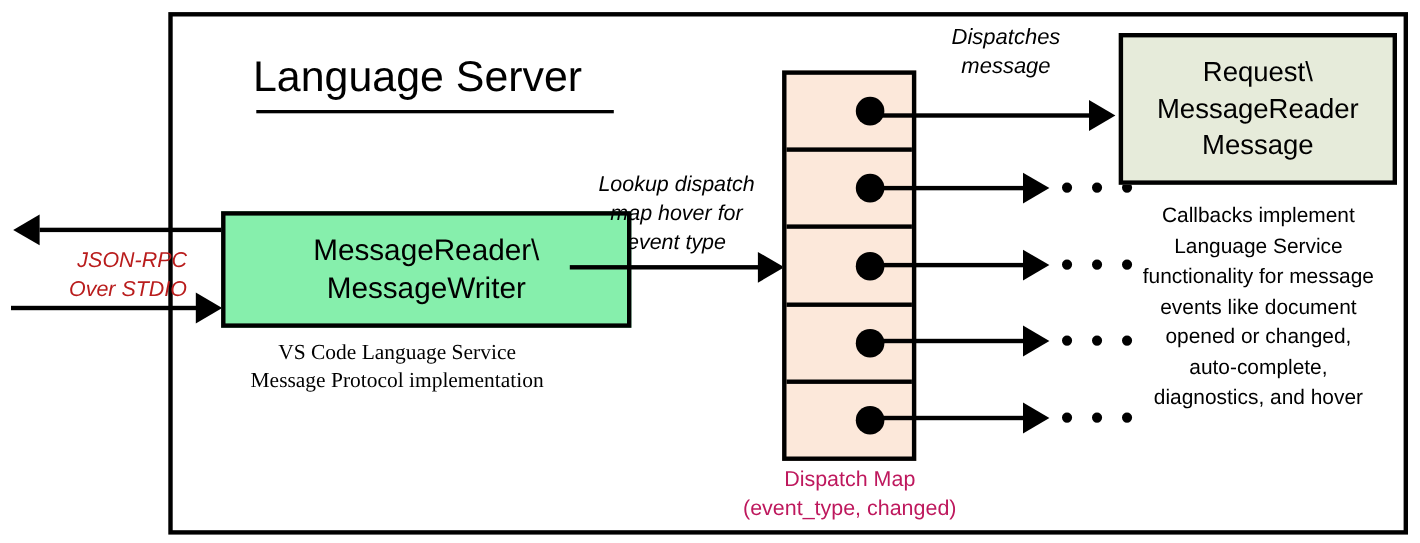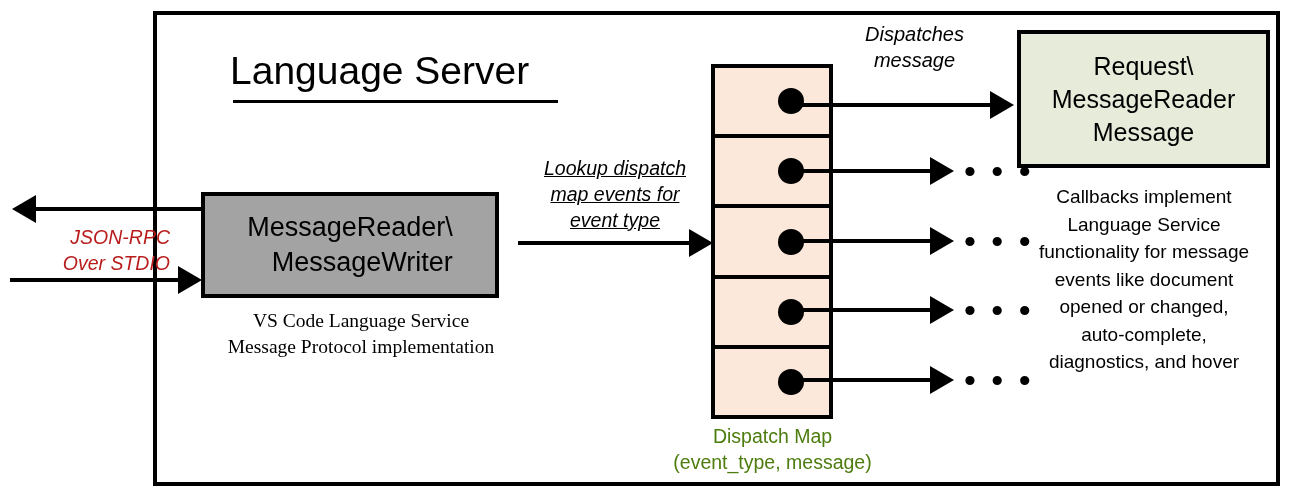--- a/index.html
+++ b/index.html
@@ -46,29 +46,29 @@
     top: 100px;
     width: 325px;
     height: 3px;
     background: #000;
   }
 
   
   #reader-box {
     left: 201px;
     top: 192px;
-    width: 298px;
+    width: 373px;
     height: 106px;
     border: 4px solid #000;
     box-sizing: border-box;
-    background: #a3a3a3;
+    background: #86efac;
     display: flex;
     align-items: center;
     justify-content: center;
-    text-align: right;
+    text-align: center;
   }
   #reader-box .boxtext {
     font-size: 27px;
     line-height: 35px;
     color: #000;
   }
   #reader-caption {
     left: 196px;
     top: 308px;
     width: 330px;
@@ -94,21 +94,20 @@
   
   #lookup-label {
     left: 520px;
     top: 155px;
     width: 190px;
     text-align: center;
     font-style: italic;
     font-size: 19.5px;
     line-height: 26px;
     color: #000;
-    text-decoration: underline;
   }
 
   
   #dispatch-label {
     left: 832px;
     top: 21px;
     width: 165px;
     text-align: center;
     font-style: italic;
     font-size: 20px;
@@ -145,21 +144,21 @@
     border-radius: 50%;
     background: #000;
   }
   #dispatch-map-caption {
     left: 640px;
     top: 423px;
     width: 265px;
     text-align: center;
     font-size: 19.5px;
     line-height: 26px;
-    color: #4d7c0f;
+    color: #be185d;
   }
 
   
   #callback-box {
     left: 1017px;
     top: 30px;
     width: 253px;
     height: 138px;
     border: 4px solid #000;
     box-sizing: border-box;
@@ -245,21 +244,21 @@
   <div id="reader-caption" class="abs">
     <div>VS Code Language Service</div>
     <div>Message Protocol implementation</div>
   </div>
 
   <div class="hline abs" style="left:518px; top:241px; width:175px;"></div>
   <div class="arrowhead-right abs" style="left:689px; top:229px;"></div>
 
   <div id="lookup-label" class="abs">
     <div>Lookup dispatch</div>
-    <div>map events for</div>
+    <div>map hover for</div>
     <div>event type</div>
   </div>
 
   <div id="dispatch-map" class="abs">
     <div class="cell">
         <span class="dot"></span>
       </div>
     <div class="cell">
         <span class="dot"></span>
       </div>
@@ -268,21 +267,21 @@
       </div>
     <div class="cell">
         <span class="dot"></span>
       </div>
     <div class="cell">
         <span class="dot"></span>
       </div>
   </div>
   <div id="dispatch-map-caption" class="abs">
     <div>Dispatch Map</div>
-    <div>(event_type, message)</div>
+    <div>(event_type, changed)</div>
   </div>
 
   <div id="dispatch-label" class="abs">
     <div>Dispatches</div>
     <div>message</div>
   </div>
 
   <div class="hline abs" style="left:789px; top:103px; width:205px;"></div>
   <div class="arrowhead-right abs" style="left:990px; top:91px;"></div>
 

